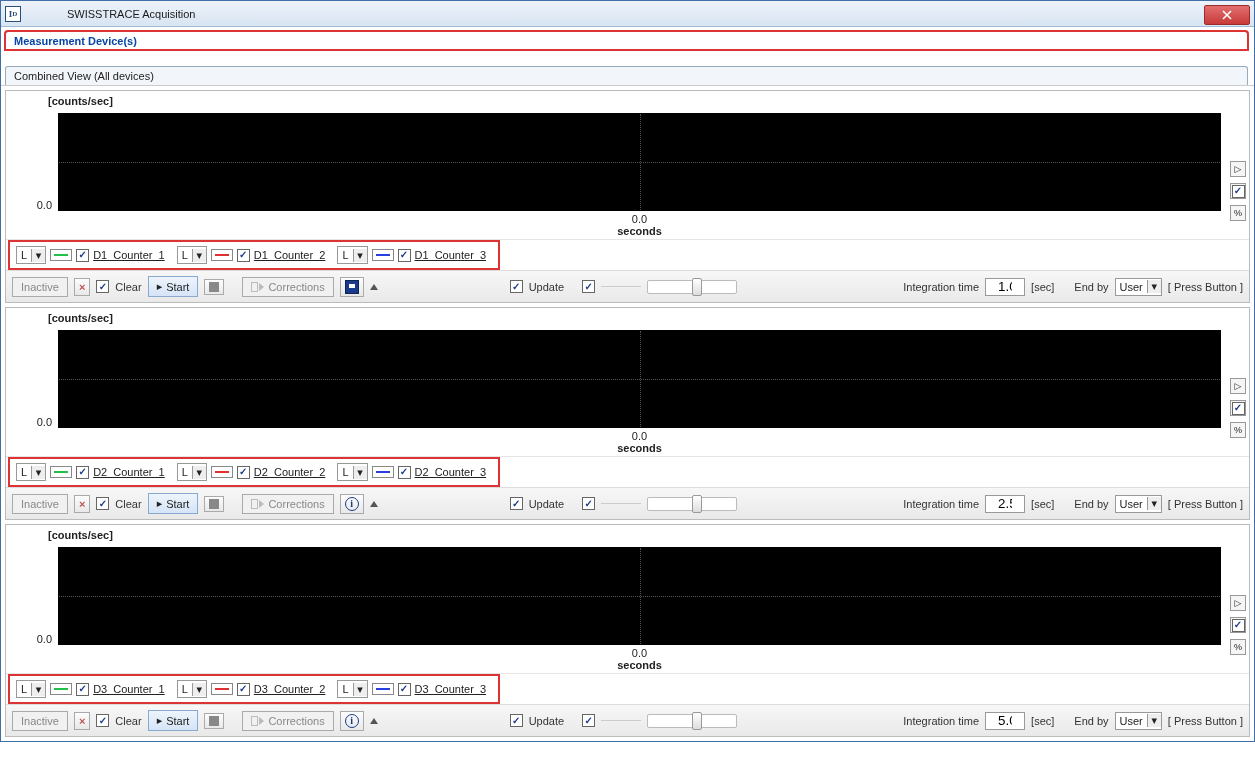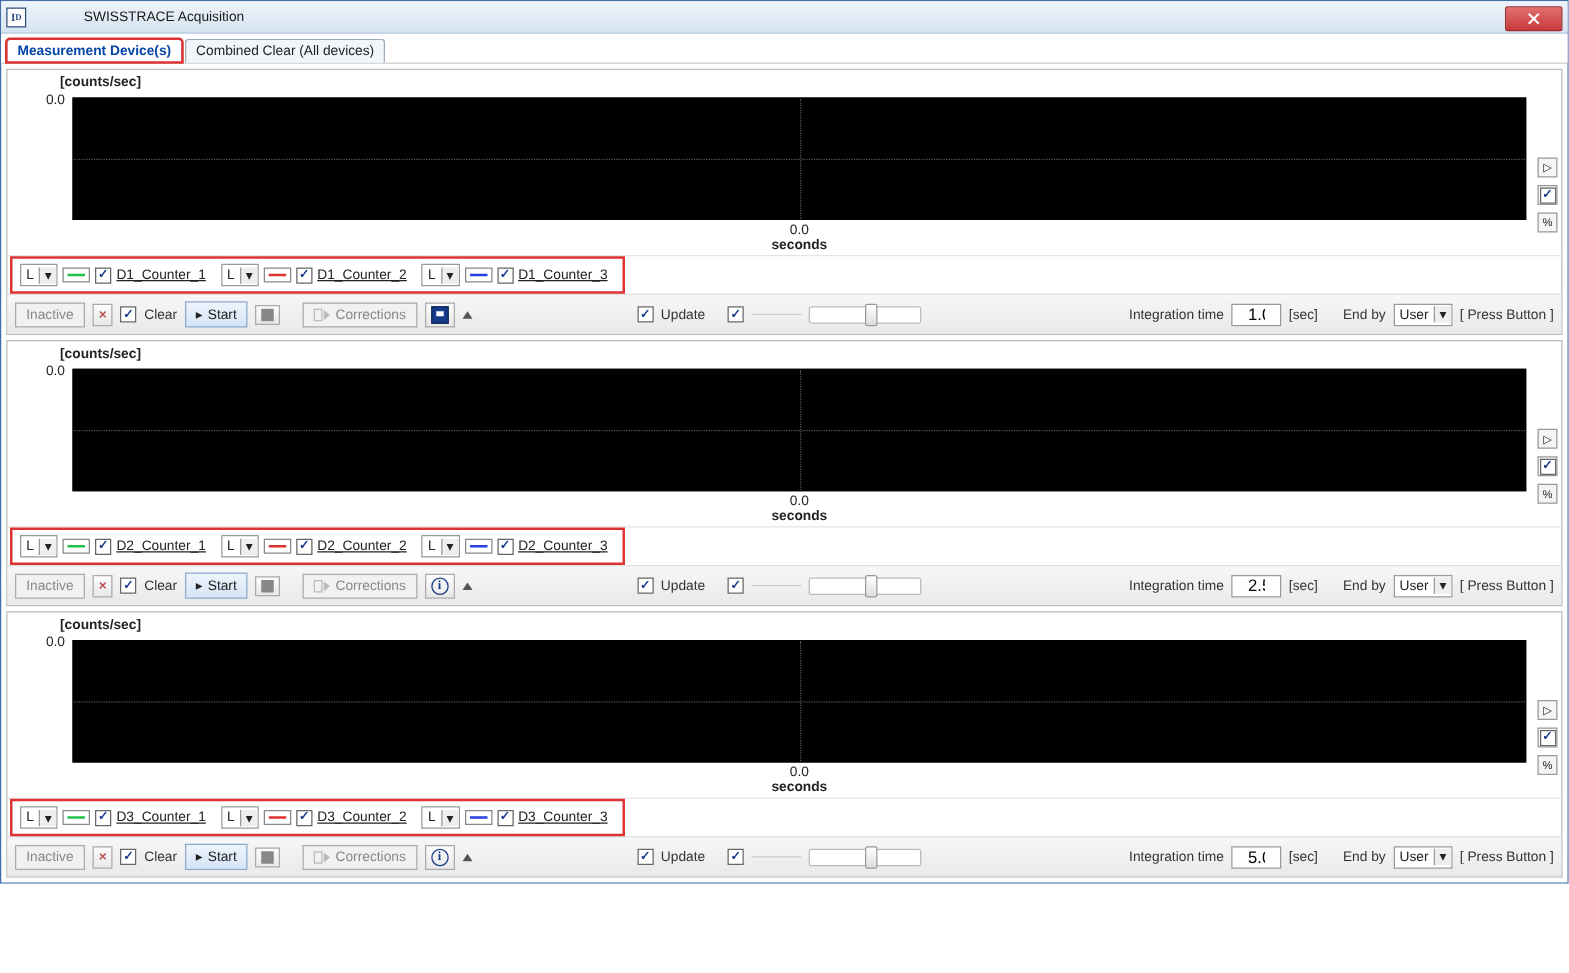--- a/index.html
+++ b/index.html
@@ -15,35 +15,35 @@
   .titlebar-left { display:flex; align-items:center; gap:6px; }
   .app-icon { width:16px; height:16px; border:1px solid #2a4d7b; background:#fff; display:flex; align-items:center; justify-content:center; font-size:9px; color:#2a4d7b; font-family:serif; font-weight:bold;}
   .title-text { font-weight:normal; color:#1a1a1a;margin-left:40px; }
   .close-btn {
     width:46px; height:20px; margin:2px 4px 0 0;
     background: linear-gradient(#e26f6f,#c83a3a);
     border:1px solid #9a2b2b; border-radius:2px; color:#fff; display:flex; align-items:center; justify-content:center;
   }
   .close-btn svg { width:10px; height:10px; }
 
-  .tabs { display:flex; gap:0; padding:4px 4px 0 4px; background:#fff; }
+  .tabs { display:flex; gap:16px; padding:4px 4px 0 4px; background:#fff;flex-direction:column; }
   .tab {
     border:1px solid #9ab; border-bottom:none; padding:3px 8px; background:#f2f6fb;
     border-top-left-radius:3px; border-top-right-radius:3px; margin-right:2px;
   }
   .tab.active { background:#fff; font-weight:bold; color:#0645a8; }
   .tab-highlight { outline:2px solid #d33; outline-offset:-1px; }
   .tabpane { border-top:1px solid #ccc; }
 
   .device { border:1px solid #bbb; margin:4px; background:#fff; position:relative; }
   .device .side-tools { position:absolute; right:2px; top:70px; width:18px; display:flex; flex-direction:column; gap:6px; align-items:center; }
   .side-btn { width:16px; height:16px; border:1px solid #999; background:#f5f5f5; display:flex; align-items:center; justify-content:center; font-size:9px; }
 
   .chart-row { display:flex; align-items:stretch; }
-  .chart-y { width:52px; display:flex; flex-direction:column; justify-content:flex-start; align-items:flex-end; padding-right:6px; }
+  .chart-y { width:52px; display:flex; flex-direction:column; justify-content:flex-end; align-items:flex-end; padding-right:6px; }
   .chart-y .ylabel { font-weight:bold; padding:4px 0 2px 42px; align-self:flex-start; white-space:nowrap;}
   .plot {
     flex:1; height:98px; background:#000; border:1px solid #000; position:relative; margin-right:28px; margin-top:4px;
   }
   .plot .grid-v { position:absolute; top:0; bottom:0; left:50%; width:0; border-left:1px dotted #555; }
   .plot .grid-h { position:absolute; left:0; right:0; top:50%; height:0; border-top:1px dotted #555; }
   .x-axis { text-align:center; margin:2px 28px 2px 52px; }
   .x-axis .xval { display:block; }
   .x-axis .xlabel { font-weight:bold; }
 
@@ -104,21 +104,21 @@
     </div>
     <div class="close-btn">
       <svg viewBox="0 0 10 10">
           <path d="M1 1 L9 9 M9 1 L1 9" stroke="#fff" stroke-width="1.6"></path>
         </svg>
     </div>
   </div>
 
   <div class="tabs">
     <div class="tab active tab-highlight">Measurement Device(s)</div>
-    <div class="tab">Combined Clear (All devices)</div>
+    <div class="tab">Combined View (All devices)</div>
   </div>
 
   <div class="tabpane" id="devices-container">
   <div class="device">
     <div class="side-tools">
       <div class="side-btn">
             <span>▷</span>
           </div>
       <div class="side-btn">
             <span class="chk on"></span>

